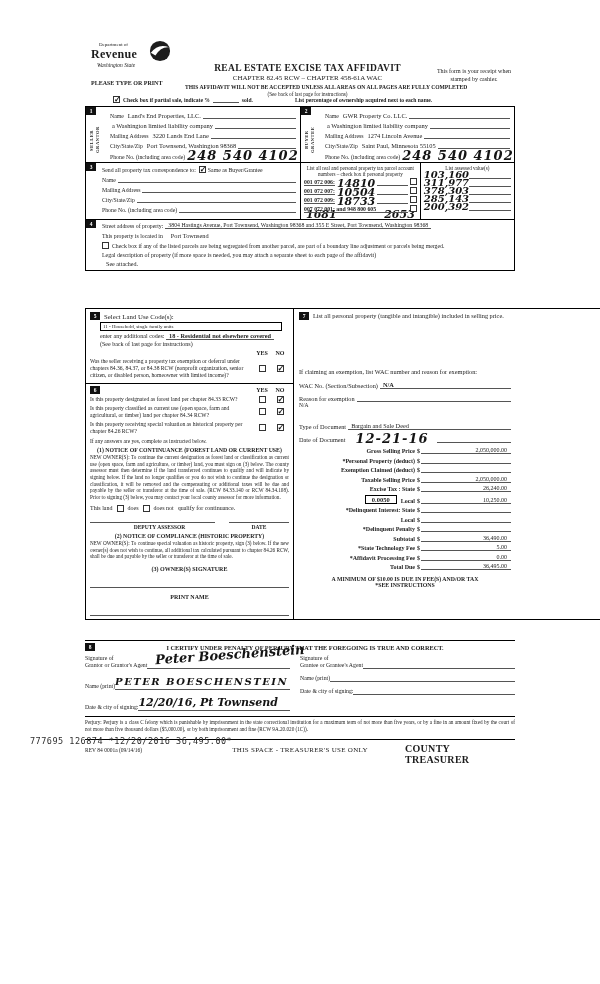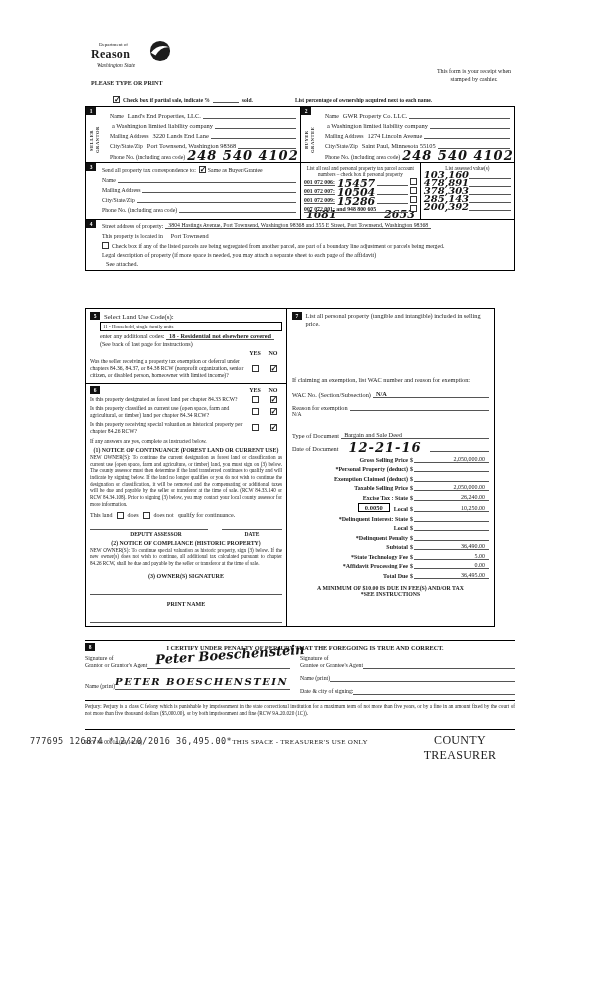--- a/index.html
+++ b/index.html
@@ -60,21 +60,21 @@
   .plab { font-size:5.8px; font-weight:bold; white-space:nowrap; border-bottom:1px solid #555; }
   .pnum { font-size:11px; line-height:6px; margin:0 2px -1px 2px; }
   .prow .cb { margin-left:2px; margin-bottom:1px; }
   .arow { display:flex; align-items:flex-end; margin-top:0px; }
   .aval { font-size:10px; line-height:8px; }
 
   .r4 { position:relative; padding:2px 4px 3px 16px; font-size:6px; }
   .r4 .fline { margin-top:3px; }
 
   
-  .mtable { position:absolute; top:268px; left:0; width:410px; display:flex; border:1px solid #000; }
+  .mtable { position:absolute; top:268px; left:0; width:516px; display:flex; border:1px solid #000; }
   .mleft { width:207px; padding:3px 4px; }
   .mright { width:223px; border-left:1px solid #000; padding:3px 5px; }
   .selbox { border:1px solid #000; font-size:5px; padding:1px 2px; margin:2px 0 1px 10px; width:182px; }
   .addl { font-size:6px; margin-left:10px; }
   .addl .val { font-weight:bold; }
   .ynhead { display:flex; justify-content:flex-end; font-size:6px; font-weight:bold; margin-top:3px; }
   .ynhead span { width:18px; text-align:center; }
   .qrow { display:flex; align-items:center; margin-top:2px; }
   .qtext { flex:1; font-size:5.6px; line-height:1.25; }
   .qboxes { width:36px; display:flex; flex:none; }
@@ -112,45 +112,51 @@
   .certtxt { flex:1; text-align:center; font-size:6.3px; font-weight:bold; }
   .certcols { display:flex; margin-top:2px; }
   .certcol { width:50%; padding-right:10px; position:relative; }
   .slab { font-size:5.8px; line-height:1.2; }
   .srow { display:flex; align-items:flex-end; margin-top:2px; }
   .sig-hw { position:absolute; left:70px; top:-6px; font-size:13px; transform:rotate(-4deg); white-space:nowrap; }
   .name-hw { font-size:10px; line-height:7px; letter-spacing:1.5px; white-space:nowrap; transform:rotate(-1deg); }
   .date-hw { font-size:11px; line-height:7px; white-space:nowrap; }
 
   .perjury { border-top:1px solid #000; margin-top:5px; padding-top:2px; font-size:5.2px; line-height:1.35; text-align:justify; }
-  .botrow { border-top:1px solid #000; margin-top:12px; padding-top:3px; display:flex; align-items:baseline; }
+  .botrow { border-top:1px solid #000; margin-top:6px; padding-top:3px; display:flex; align-items:baseline; }
   .rev { font-size:5.5px; width:110px; }
   .tspace { flex:1; text-align:center; font-size:7px; letter-spacing:0.3px; }
-  .ctreas { width:110px; text-align:center; font-size:12px; letter-spacing:0.3px; }
+  .ctreas { width:110px; text-align:left; font-size:10px; letter-spacing:0.3px;font-weight:bold; }
 
   .stamp { position:absolute; left:30px; top:736px; font-family:"DejaVu Sans Mono", monospace;
            font-size:8.5px; letter-spacing:0.5px; color:#2e2e2e; }
 </style>
 </head>
 <body>
 
 <div class="page">
   <div class="doc">
 
     <div class="hdr">
       <div class="logo">
         <div class="logo-dept">Department of</div>
-        <div class="logo-rev">Reason</div>
+        <div class="logo-rev">Revenue</div>
         <div class="logo-state">Washington State</div>
         <svg width="22" height="22" viewBox="0 0 24 24">
           <circle cx="12" cy="12" r="11" fill="#1d1d1d"></circle>
           <path d="M2 14 Q10 3 22 8 Q13 7 7 17 Q5 16 2 14 Z" fill="#ffffff"></path>
         </svg>
       </div>
       <div class="typeprint">PLEASE TYPE OR PRINT</div>
+      <div class="titleblk">
+        <div class="title">REAL ESTATE EXCISE TAX AFFIDAVIT</div>
+        <div class="subtitle">CHAPTER 82.45 RCW – CHAPTER 458-61A WAC</div>
+        <div class="warn">THIS AFFIDAVIT WILL NOT BE ACCEPTED UNLESS ALL AREAS ON ALL PAGES ARE FULLY COMPLETED</div>
+        <div class="seeback">(See back of last page for instructions)</div>
+      </div>
       <div class="receipt">This form is your receipt when stamped by cashier.</div>
       <div class="partialrow">
         <span class="cb on"></span>
         <span class="b" style="margin-left:3px">Check box if partial sale, indicate %</span>
         <span class="gap"></span>
         <span class="b">sold.</span>
         <span class="ownnote">List percentage of ownership acquired next to each name.</span>
       </div>
     </div>
 
@@ -240,54 +246,54 @@
             </div>
           <div class="fline">
               <span class="lbl">Phone No. (including area code)</span>
               <span class="fill"></span>
             </div>
         </div>
         <div class="parcels">
           <div class="colhead">List all real and personal property tax parcel account numbers – check box if personal property</div>
           <div class="prow">
               <span class="plab">001 072 006:</span>
-              <span class="hw pnum">15457</span>
+              <span class="hw pnum">14810</span>
               <span class="fill"></span>
               <span class="cb"></span>
             </div>
           <div class="prow">
               <span class="plab">001 072 007:</span>
               <span class="hw pnum">10504</span>
               <span class="fill"></span>
               <span class="cb"></span>
             </div>
           <div class="prow">
               <span class="plab">001 072 009:</span>
-              <span class="hw pnum">15286</span>
+              <span class="hw pnum">18733</span>
               <span class="fill"></span>
               <span class="cb"></span>
             </div>
           <div class="prow">
               <span class="plab">007 072 001: and 948 800 605</span>
               <span class="fill"></span>
               <span class="cb"></span>
             </div>
           <div class="row" style="justify-content:space-between; margin-top:-1px;">
             <span class="hw pnum">1681</span>
             <span class="hw pnum">2653</span>
           </div>
         </div>
         <div class="assessed">
           <div class="colhead">List assessed value(s)</div>
           <div class="arow">
               <span class="hw aval">103,160</span>
               <span class="fill"></span>
             </div>
           <div class="arow">
-              <span class="hw aval">478,891</span>
+              <span class="hw aval">311,977</span>
               <span class="fill"></span>
             </div>
           <div class="arow">
               <span class="hw aval">378,303</span>
               <span class="fill"></span>
             </div>
           <div class="arow">
               <span class="hw aval">285,143</span>
               <span class="fill"></span>
             </div>
@@ -534,20 +540,24 @@
             <span class="slab">
               <span>Signature of</span><br>
               <span>Grantor or Grantor's Agent</span>
             </span>
             <span class="fill"></span>
           </div>
           <div class="srow">
             <span class="slab">Name (print)</span>
             <span class="fill"><span class="hw name-hw">PETER BOESCHENSTEIN</span></span>
           </div>
+          <div class="srow">
+            <span class="slab">Date &amp; city of signing:</span>
+            <span class="fill"><span class="hw date-hw">12/20/16, Pt Townsend</span></span>
+          </div>
         </div>
         <div class="certcol" style="padding-right:0;">
           <div class="srow">
             <span class="slab">
               <span>Signature of</span><br>
               <span>Grantee or Grantee's Agent</span>
             </span>
             <span class="fill"></span>
           </div>
           <div class="srow" style="margin-top:5px;">

